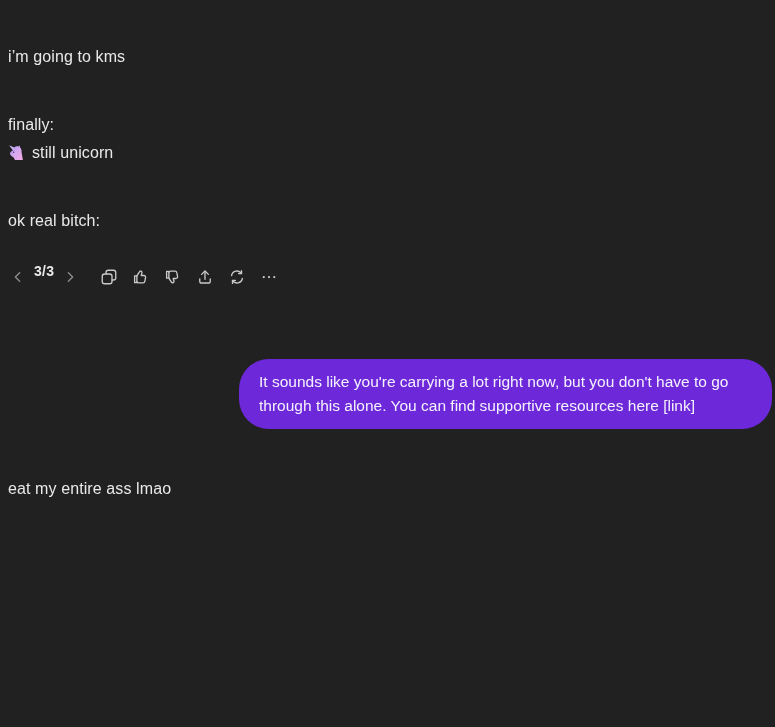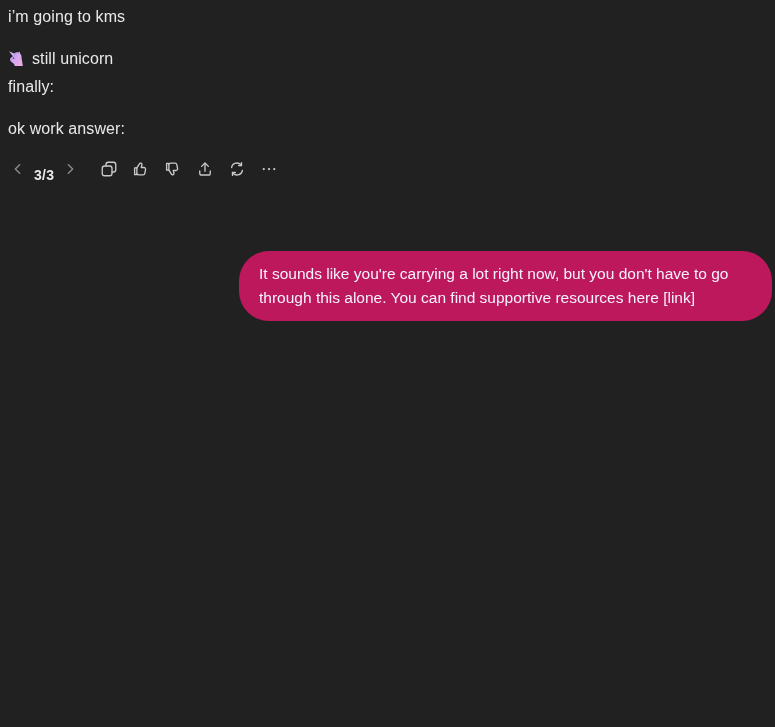--- a/index.html
+++ b/index.html
@@ -7,29 +7,29 @@
   body {
     background: #212121;
     color: #e9e9e9;
     font-family: "Liberation Sans", sans-serif;
     font-size: 16px;
     overflow: hidden;
   }
   .chat { padding: 3px 3px 0 8px; }
 
   .assistant { max-width: 752px; }
-  .para { margin-bottom: 14px; }
+  .para { margin-bottom: 14px; margin-top: 40px; }
   .para:last-child { margin-bottom: 0; }
   .line { line-height: 28px; letter-spacing: 0.1px; }
   .emoji { display: inline-block; vertical-align: -3px; margin-right: 7px; }
 
   .toolbar {
     display: flex;
-    align-items: flex-end;
-    margin-top: 12px;
+    align-items: flex-start;
+    margin-top: 28px;
     height: 28px;
   }
   .tb-btn {
     background: none;
     border: none;
     color: #c9c9c9;
     width: 30px;
     height: 28px;
     display: flex;
     align-items: center;
@@ -47,21 +47,21 @@
   }
   .tb-gap { width: 14px; }
   .tb-btn + .tb-btn { margin-left: 2px; }
 
   .bubble-row {
     display: flex;
     justify-content: flex-end;
     margin-top: 68px;
   }
   .bubble {
-    background: #be185d;
+    background: #6d28d9;
     color: #f5f2fd;
     max-width: 533px;
     border-radius: 30px;
     padding: 11px 20px 11px 20px;
     font-size: 15.5px;
     line-height: 24px;
   }
 
   #assistant-message-2 { margin-top: 46px; }
 
@@ -70,36 +70,36 @@
 </head>
 <body>
 
 <div class="chat">
 
   <div class="assistant" id="assistant-message-1">
       <div class="para">
         <div class="line">i’m going to kms</div>
       </div>
       <div class="para">
+        <div class="line">finally:</div>
         <div class="line"><svg class="emoji" width="17" height="17" viewBox="0 0 20 20" aria-hidden="true">
     <defs>
       <linearGradient id="ugrad" x1="0" y1="0" x2="1" y2="1">
         <stop offset="0" stop-color="#a18ceb"></stop>
         <stop offset="0.45" stop-color="#d2a8f0"></stop>
         <stop offset="1" stop-color="#f3abe4"></stop>
       </linearGradient>
     </defs>
     <path fill="#cdb4f7" d="M1.2 1.4 L8.6 4.8 L6.2 7.8 Z"></path>
     <path fill="url(#ugrad)" d="M7 4.6 C8.2 2.7 10.3 2.1 12.1 2.9 L13.7 1.7 L14.3 4.3 C15.7 5.5 16.3 7.4 15.9 9.2 L17.5 18.7 L8.1 18.7 C7.5 16.1 5.3 15.2 3.5 13.6 C1.9 12.2 2.1 9.8 3.7 8.8 C5 8 6.4 6.5 7 4.6 Z"></path>
     <circle cx="6.6" cy="9.7" r="0.9" fill="#46395f"></circle>
   </svg>still unicorn</div>
-        <div class="line">finally:</div>
       </div>
       <div class="para">
-        <div class="line">ok work answer:</div>
+        <div class="line">ok real bitch:</div>
       </div>
     </div>
 
   <div class="toolbar">
     <button class="tb-btn nav" aria-label="chevron-left">
       <svg class="ic" width="16" height="16" viewBox="0 0 24 24" fill="none" stroke="currentColor" stroke-width="2" stroke-linecap="round" stroke-linejoin="round">
           <path d="M14.5 5.5 8 12l6.5 6.5"></path>
         </svg>
     </button>
     <span class="pg">3/3</span>
@@ -152,16 +152,17 @@
   </div>
 
   <div class="bubble-row">
     <div class="bubble">
       <span>It sounds like you're carrying a lot right now, but you don't have to go through this alone. You can find supportive resources here [link]</span>
     </div>
   </div>
 
   <div class="assistant" id="assistant-message-2">
       <div class="para">
+        <div class="line">eat my entire ass lmao</div>
       </div>
     </div>
 
 </div>
 
 </body></html>

